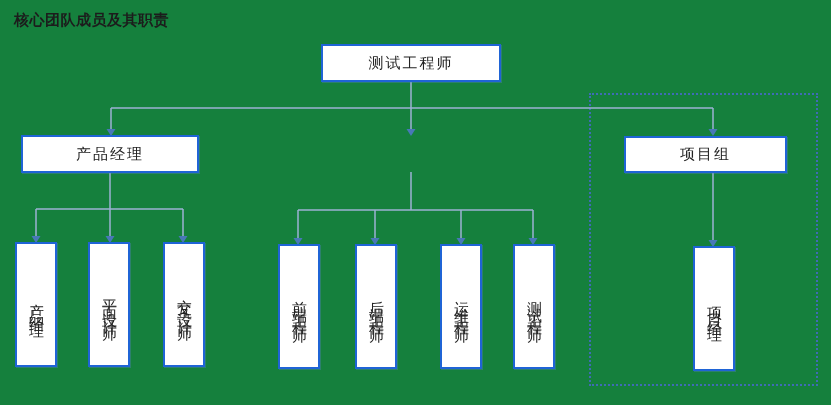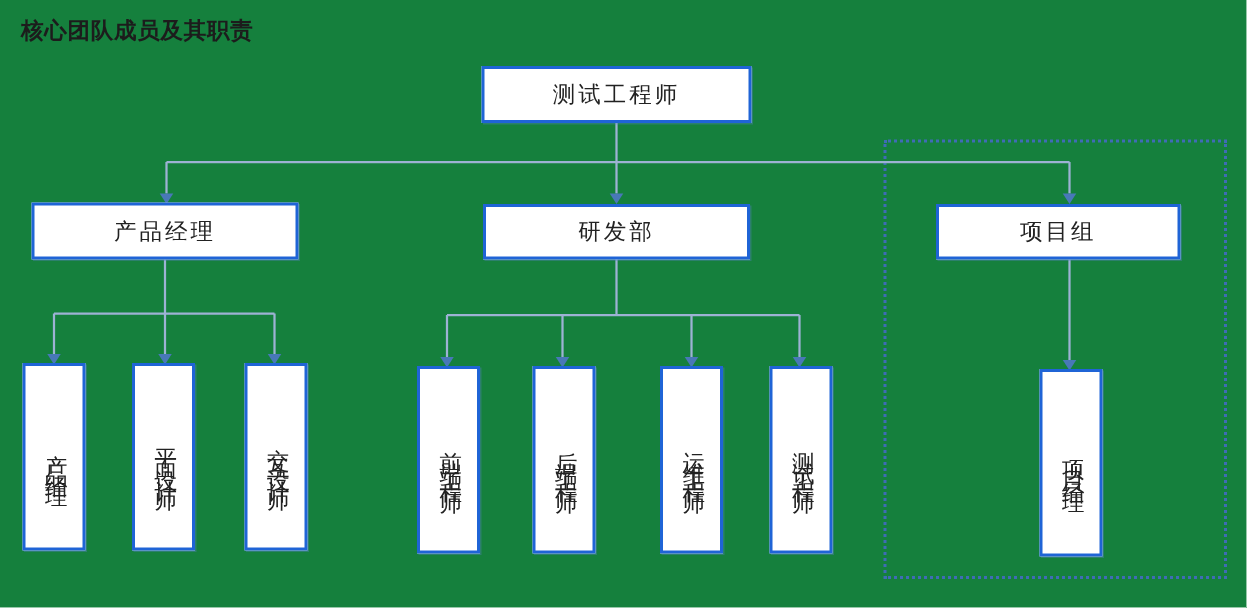--- a/index.html
+++ b/index.html
@@ -126,21 +126,20 @@
       <polygon points="370.5,238 379.5,238 375,245"></polygon>
       <polygon points="456.5,238 465.5,238 461,245"></polygon>
       <polygon points="528.5,238 537.5,238 533,245"></polygon>
       <polygon points="708.5,240 717.5,240 713,247"></polygon>
     </g>
   </svg>
 
   <div class="node h-box b-root">测试工程师</div>
 
   <div class="node h-box b-design">产品经理</div>
-  <div class="node h-box b-rd">研发部</div>
   <div class="node h-box b-project">项目组</div>
 
   <div class="node leaf b-pm">产品经理</div>
   <div class="node leaf b-graphic">平面设计师</div>
   <div class="node leaf b-ux">交互设计师</div>
 
   <div class="node leaf b-fe">前端工程师</div>
   <div class="node leaf b-be">后端工程师</div>
   <div class="node leaf b-ops">运维工程师</div>
   <div class="node leaf b-qa">测试工程师</div>

